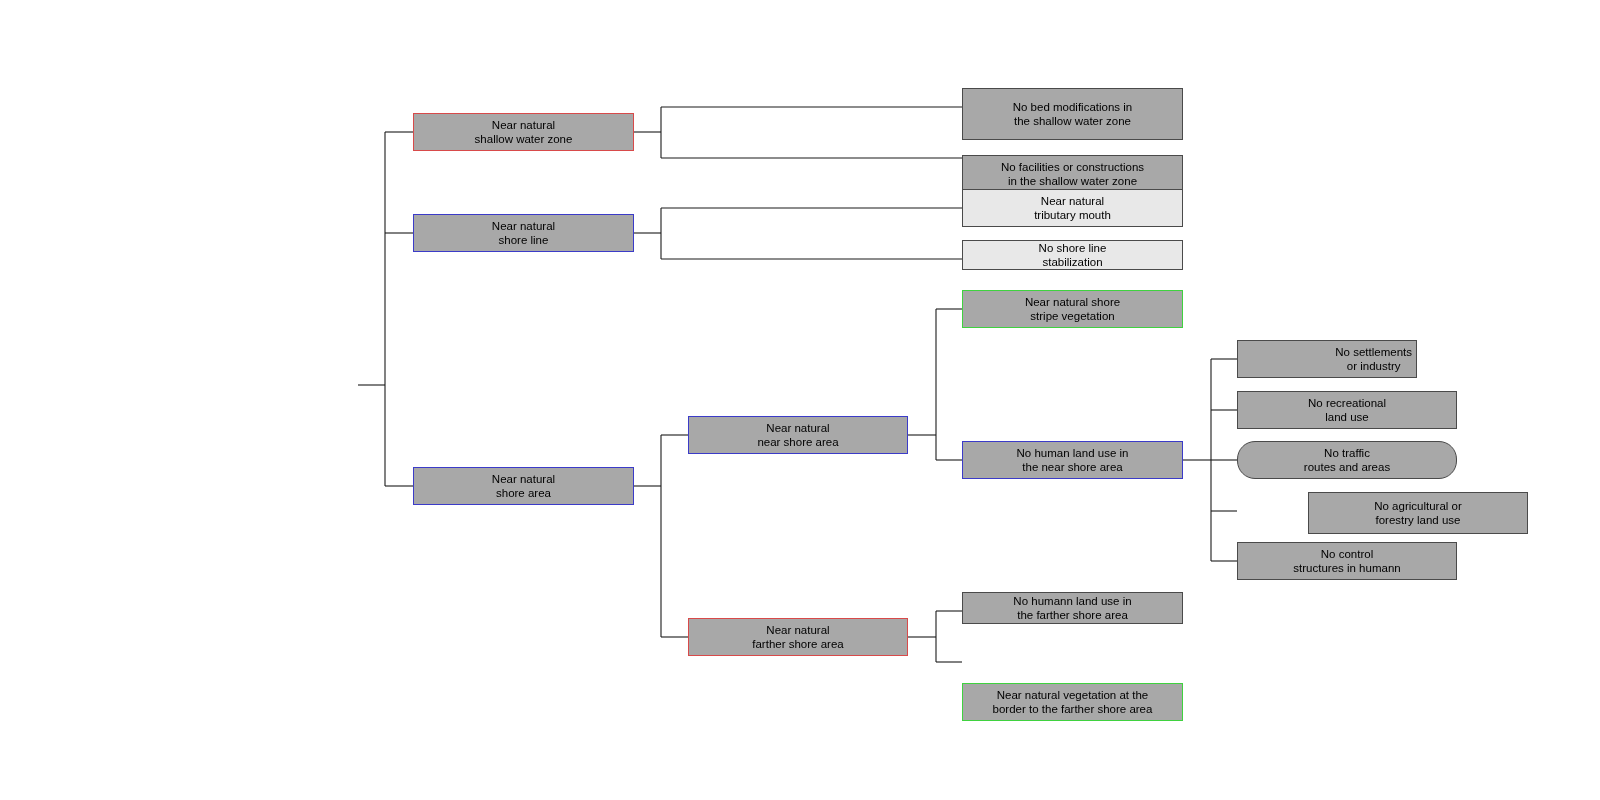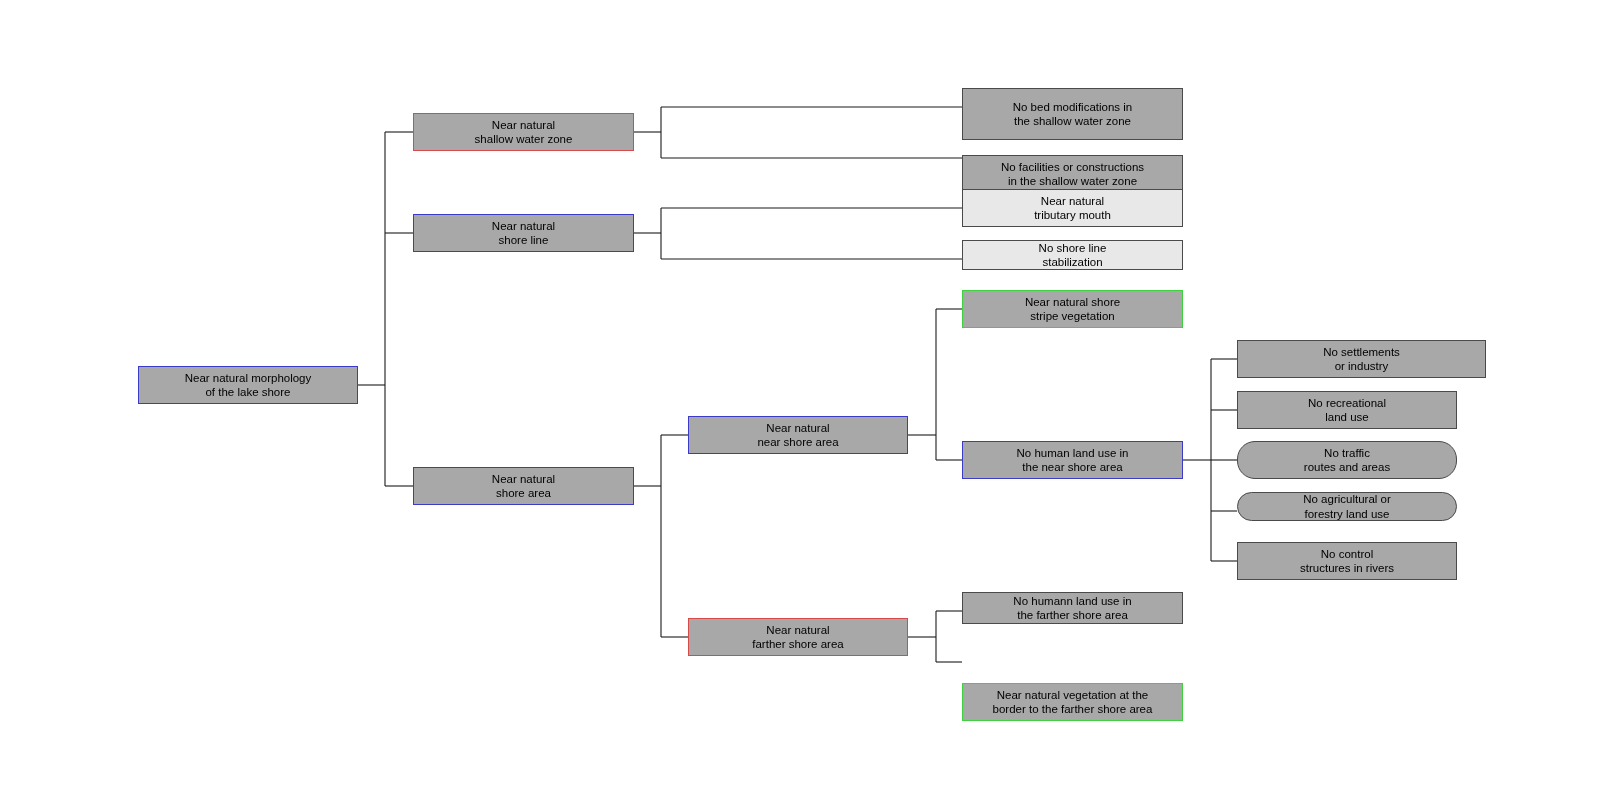--- a/index.html
+++ b/index.html
@@ -96,24 +96,20 @@
 
     <line x1="1183" y1="460" x2="1211" y2="460"></line>
     <line x1="1211" y1="359" x2="1211" y2="561"></line>
     <line x1="1211" y1="359" x2="1237" y2="359"></line>
     <line x1="1211" y1="410" x2="1237" y2="410"></line>
     <line x1="1211" y1="460" x2="1237" y2="460"></line>
     <line x1="1211" y1="511" x2="1237" y2="511"></line>
     <line x1="1211" y1="561" x2="1237" y2="561"></line>
   </svg>
 
-  <div class="node fill-grey br-blue" id="root-node" style="left: 138px; top: 366px; width: 220px; height: 38px;">
-    <span>Near natural morphology
-of the lake shore</span>
-  </div>
 
   <div id="group-level2">
       <div class="node fill-grey br-red" style="left: 413px; top: 113px; width: 221px; height: 38px;">
         <span>Near natural
 shallow water zone</span>
       </div>
       <div class="node fill-grey br-blue" style="left: 413px; top: 214px; width: 221px; height: 38px;">
         <span>Near natural
 shore line</span>
       </div>
@@ -160,35 +156,35 @@
       <div class="node fill-grey br-dark" style="left: 962px; top: 592px; width: 221px; height: 32px;">
         <span>No humann land use in
 the farther shore area</span>
       </div>
       <div class="node fill-grey br-green" style="left: 962px; top: 643px; width: 221px; height: 38px; margin-top: 40px;">
         <span>Near natural vegetation at the
 border to the farther shore area</span>
       </div>
     </div>
   <div id="group-level5">
-      <div class="node fill-grey br-dark" style="left: 1237px; top: 340px; width: 249px; height: 38px;">
+      <div class="node fill-grey br-dark" style="left: 1237px; top: 340px; width: 180px; height: 38px; justify-content: flex-end;">
         <span>No settlements
 or industry</span>
       </div>
       <div class="node fill-grey br-dark" style="left: 1237px; top: 391px; width: 220px; height: 38px;">
         <span>No recreational
 land use</span>
       </div>
       <div class="node fill-grey br-dark" style="left: 1237px; top: 441px; width: 220px; height: 38px; border-radius: 18px;">
         <span>No traffic
 routes and areas</span>
       </div>
-      <div class="node fill-grey br-dark" style="left: 1237px; top: 492px; width: 220px; height: 29px; border-radius: 16px;">
+      <div class="node fill-grey br-dark" style="left: 1308px; top: 492px; width: 220px; height: 42px;">
         <span>No agricultural or
 forestry land use</span>
       </div>
       <div class="node fill-grey br-dark" style="left: 1237px; top: 542px; width: 220px; height: 38px;">
         <span>No control
-structures in rivers</span>
+structures in humann</span>
       </div>
     </div>
 
 </div>
 
 </body></html>

